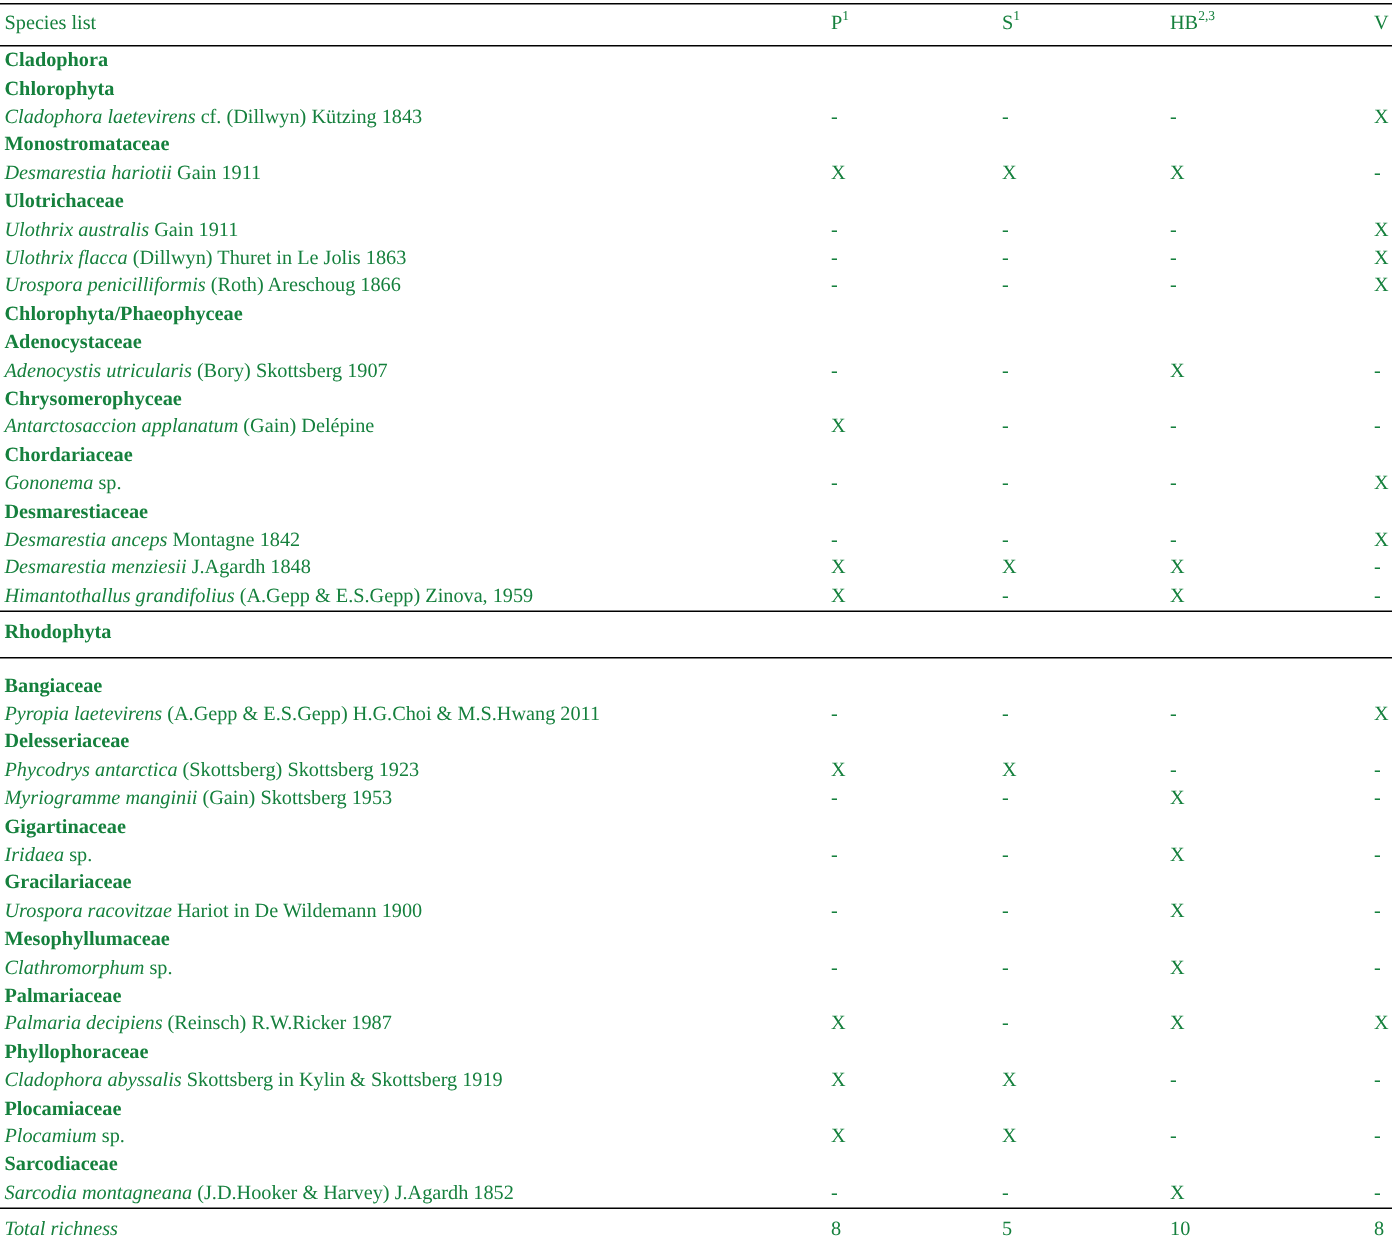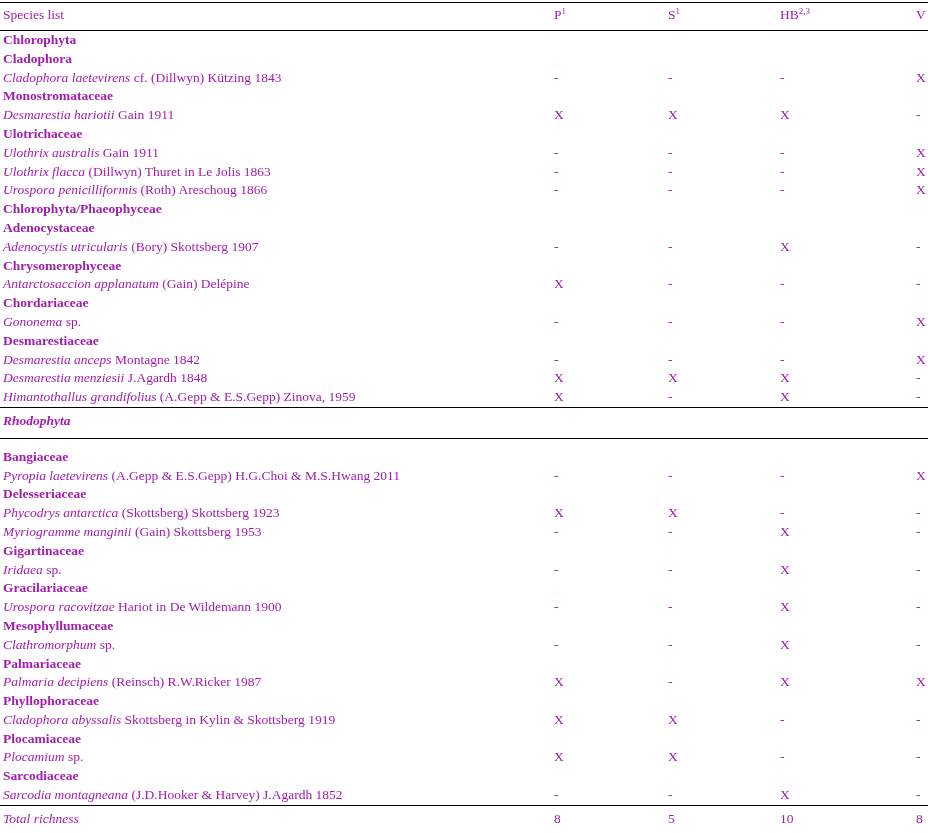--- a/index.html
+++ b/index.html
@@ -3,21 +3,21 @@
 <meta charset="utf-8">
 <style>
   * { box-sizing: border-box; }
   html, body { margin: 0; padding: 0; background: #ffffff; }
   .page {
     width: 928px;
     height: 833px;
     background: #ffffff;
     overflow: hidden;
     font-family: "Liberation Serif", serif;
-    color: #a21caf;
+    color: #15803d;
     padding-top: 2px;
   }
   table {
     border-collapse: collapse;
     table-layout: fixed;
     width: 100%;
     font-size: 13.5px;
   }
   col.c-name { width: 554px; }
   col.c-p    { width: 114px; }
@@ -41,21 +41,20 @@
     white-space: nowrap;
     overflow: hidden;
   }
   tr.row-group td b { font-weight: bold; }
   tr.row-species td i, tr.row-total td i { font-style: italic; margin-top: 26px; }
   tr.row-section td {
     border-top: 1px solid #000;
     border-bottom: 1px solid #000;
     padding-top: 4px;
     padding-bottom: 7px;
-    font-style: italic;
   }
   tr.row-section + tr td { padding-top: 9px; }
   tr.row-total td {
     border-top: 1px solid #000;
     border-bottom: 1.5px solid #000;
     padding-top: 4px;
     padding-bottom: 7px;
   }
   sup { font-size: 9px; line-height: 0; }
 </style>
@@ -75,28 +74,28 @@
       <tr>
         <th><span>Species list</span><sup></sup></th>
         <th><span>P</span><sup>1</sup></th>
         <th><span>S</span><sup>1</sup></th>
         <th><span>HB</span><sup>2,3</sup></th>
         <th><span>V</span><sup></sup></th>
       </tr>
     </thead>
     <tbody id="species-tbody">
         <tr class="row-group">
+          <td><b>Cladophora</b></td>
+          <td></td>
+          <td></td>
+          <td></td>
+          <td></td>
+        </tr>
+        <tr class="row-group">
           <td><b>Chlorophyta</b></td>
-          <td></td>
-          <td></td>
-          <td></td>
-          <td></td>
-        </tr>
-        <tr class="row-group">
-          <td><b>Cladophora</b></td>
           <td></td>
           <td></td>
           <td></td>
           <td></td>
         </tr>
         <tr class="row-species">
           <td><i>Cladophora laetevirens</i> cf. (Dillwyn) Kützing 1843</td>
           <td>-</td>
           <td>-</td>
           <td>-</td>

